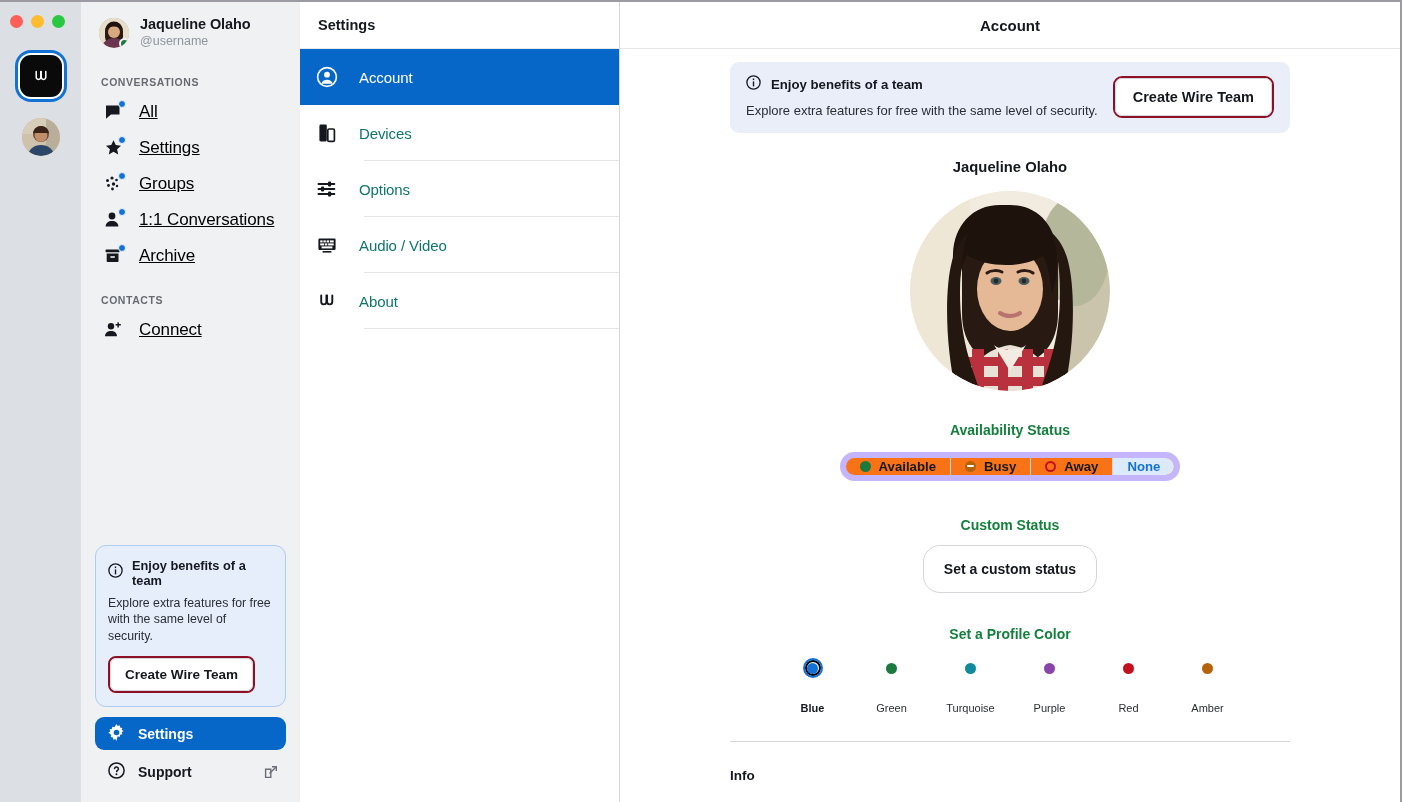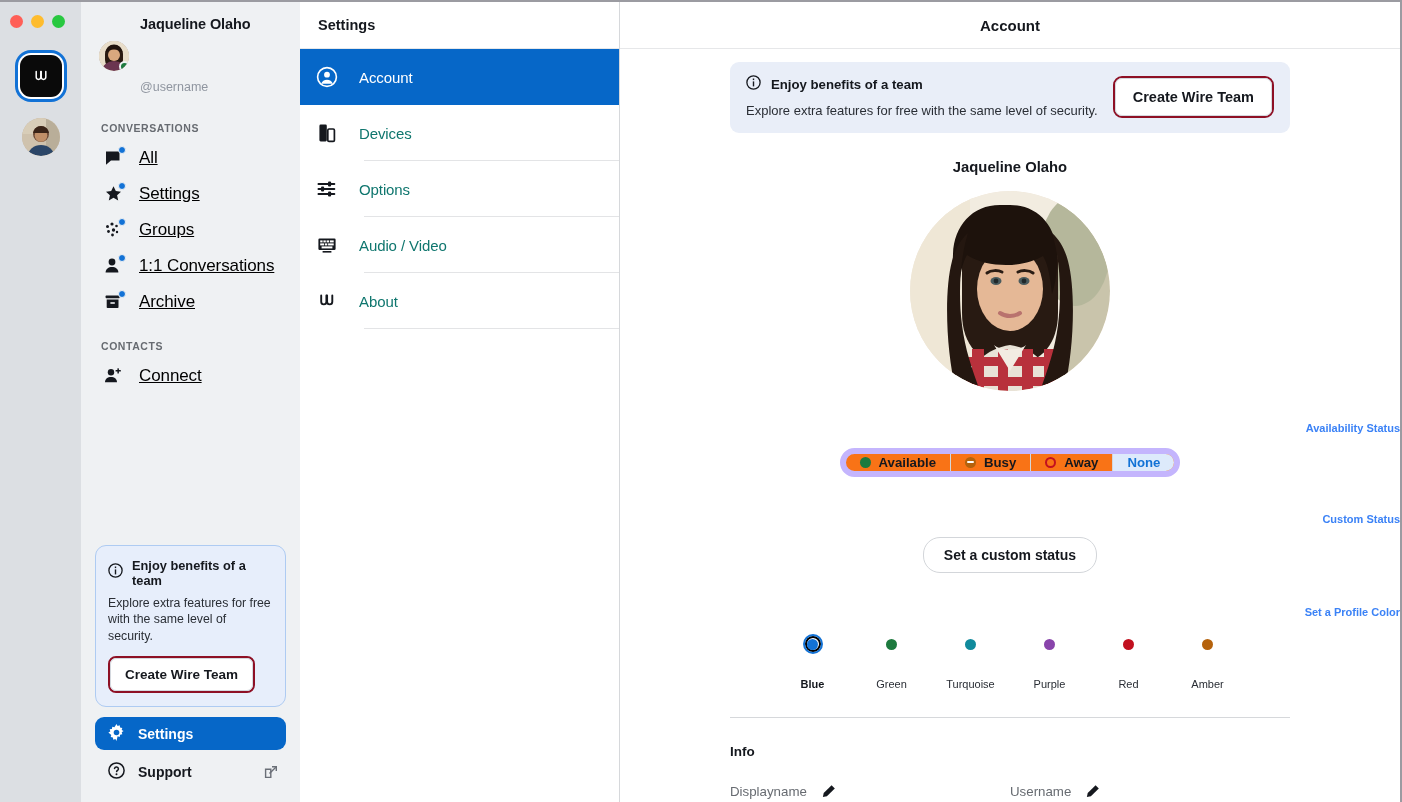--- a/index.html
+++ b/index.html
@@ -55,21 +55,21 @@
     width: 30px; height: 30px; border-radius: 50%;
     overflow: hidden; position: relative; flex: 0 0 30px;
     background: #b3a08f;
   }
   .me-dot {
     position: absolute; right: -1px; bottom: -1px;
     width: 11px; height: 11px; border-radius: 50%;
     background: #1d7a3e; border: 2px solid #eff1f3;
   }
   .me-name { font-size: 14.5px; font-weight: bold; color: #15181e; line-height: 1.15; letter-spacing: -.1px;}
-  .me-handle { font-size: 12.5px; color: #9096a0; line-height: 1.35; margin-top: 46px; }
+  .me-handle { font-size: 12.5px; color: #9096a0; line-height: 1.35; }
 
   .sec-label {
     font-size: 10.5px; font-weight: bold; letter-spacing: .55px;
     color: #676b71; padding-left: 20px;
   }
   .sec-conv { margin-top: 26px; }
   .sec-contacts { margin-top: 20px; }
 
   .nav { margin-top: 6px; }
   .nav-item {
@@ -171,21 +171,21 @@
   }
 
   .center { text-align: center; }
   .prof-name { margin-top: 26px; font-size: 14.8px; font-weight: bold; color: #15181e; }
   .prof-pic {
     width: 200px; height: 200px; border-radius: 50%;
     margin: 16px auto 0 auto; overflow: hidden;
     background: #efe6d8; position: relative;
   }
 
-  .sec-title { font-size: 11px; font-weight: bold; color: #3b82f6; text-align: right; }
+  .sec-title { font-size: 14px; font-weight: bold; color: #15803d; }
   .avail-title { margin-top: 31px; }
   .seg {
     margin: 14px auto 0 auto; display: inline-flex;
     border: 6px solid #c4b5fd; border-radius: 17px; overflow: hidden;
     background: #f97316; height: 29px;
   }
   .seg-item {
     display: flex; align-items: center; gap: 8px;
     padding: 0 14px; font-size: 13.2px; font-weight: bold; color: #15181e;
     border-right: 1px solid #d3d6da; cursor: pointer;
@@ -196,21 +196,21 @@
   .sdot.ring { background: transparent; border: 2.3px solid #c2101f; }
   .sdot.busy { background: #b5620c; position: relative; }
   .sdot.busy::after {
     content: ""; position: absolute; left: 2px; right: 2px; top: 4.2px;
     height: 2.2px; background: #fff; border-radius: 1px;
   }
 
   .cs-title { margin-top: 36px; }
   .cs-btn {
     margin-top: 12px; background: #fff; border: 1px solid #d3d6da;
-    border-radius: 17px; padding: 9px 20px;
+    border-radius: 17px; padding: 15px 20px;
     font-size: 14px; font-weight: bold; color: #15181e;
     font-family: inherit; cursor: pointer;
   }
 
   .pc-title { margin-top: 33px; }
   .colors { display: flex; justify-content: center; gap: 27px; margin-top: 16px; }
   .color-cell { display: flex; flex-direction: column; align-items: center; cursor: pointer; width: 52px;}
   .cdot-wrap { width: 20px; height: 20px; display:flex; align-items:center; justify-content:center;}
   .cdot { width: 11px; height: 11px; border-radius: 50%; }
   .cdot-wrap.sel { border-radius: 50%; box-shadow: 0 0 0 2px currentColor inset; }

